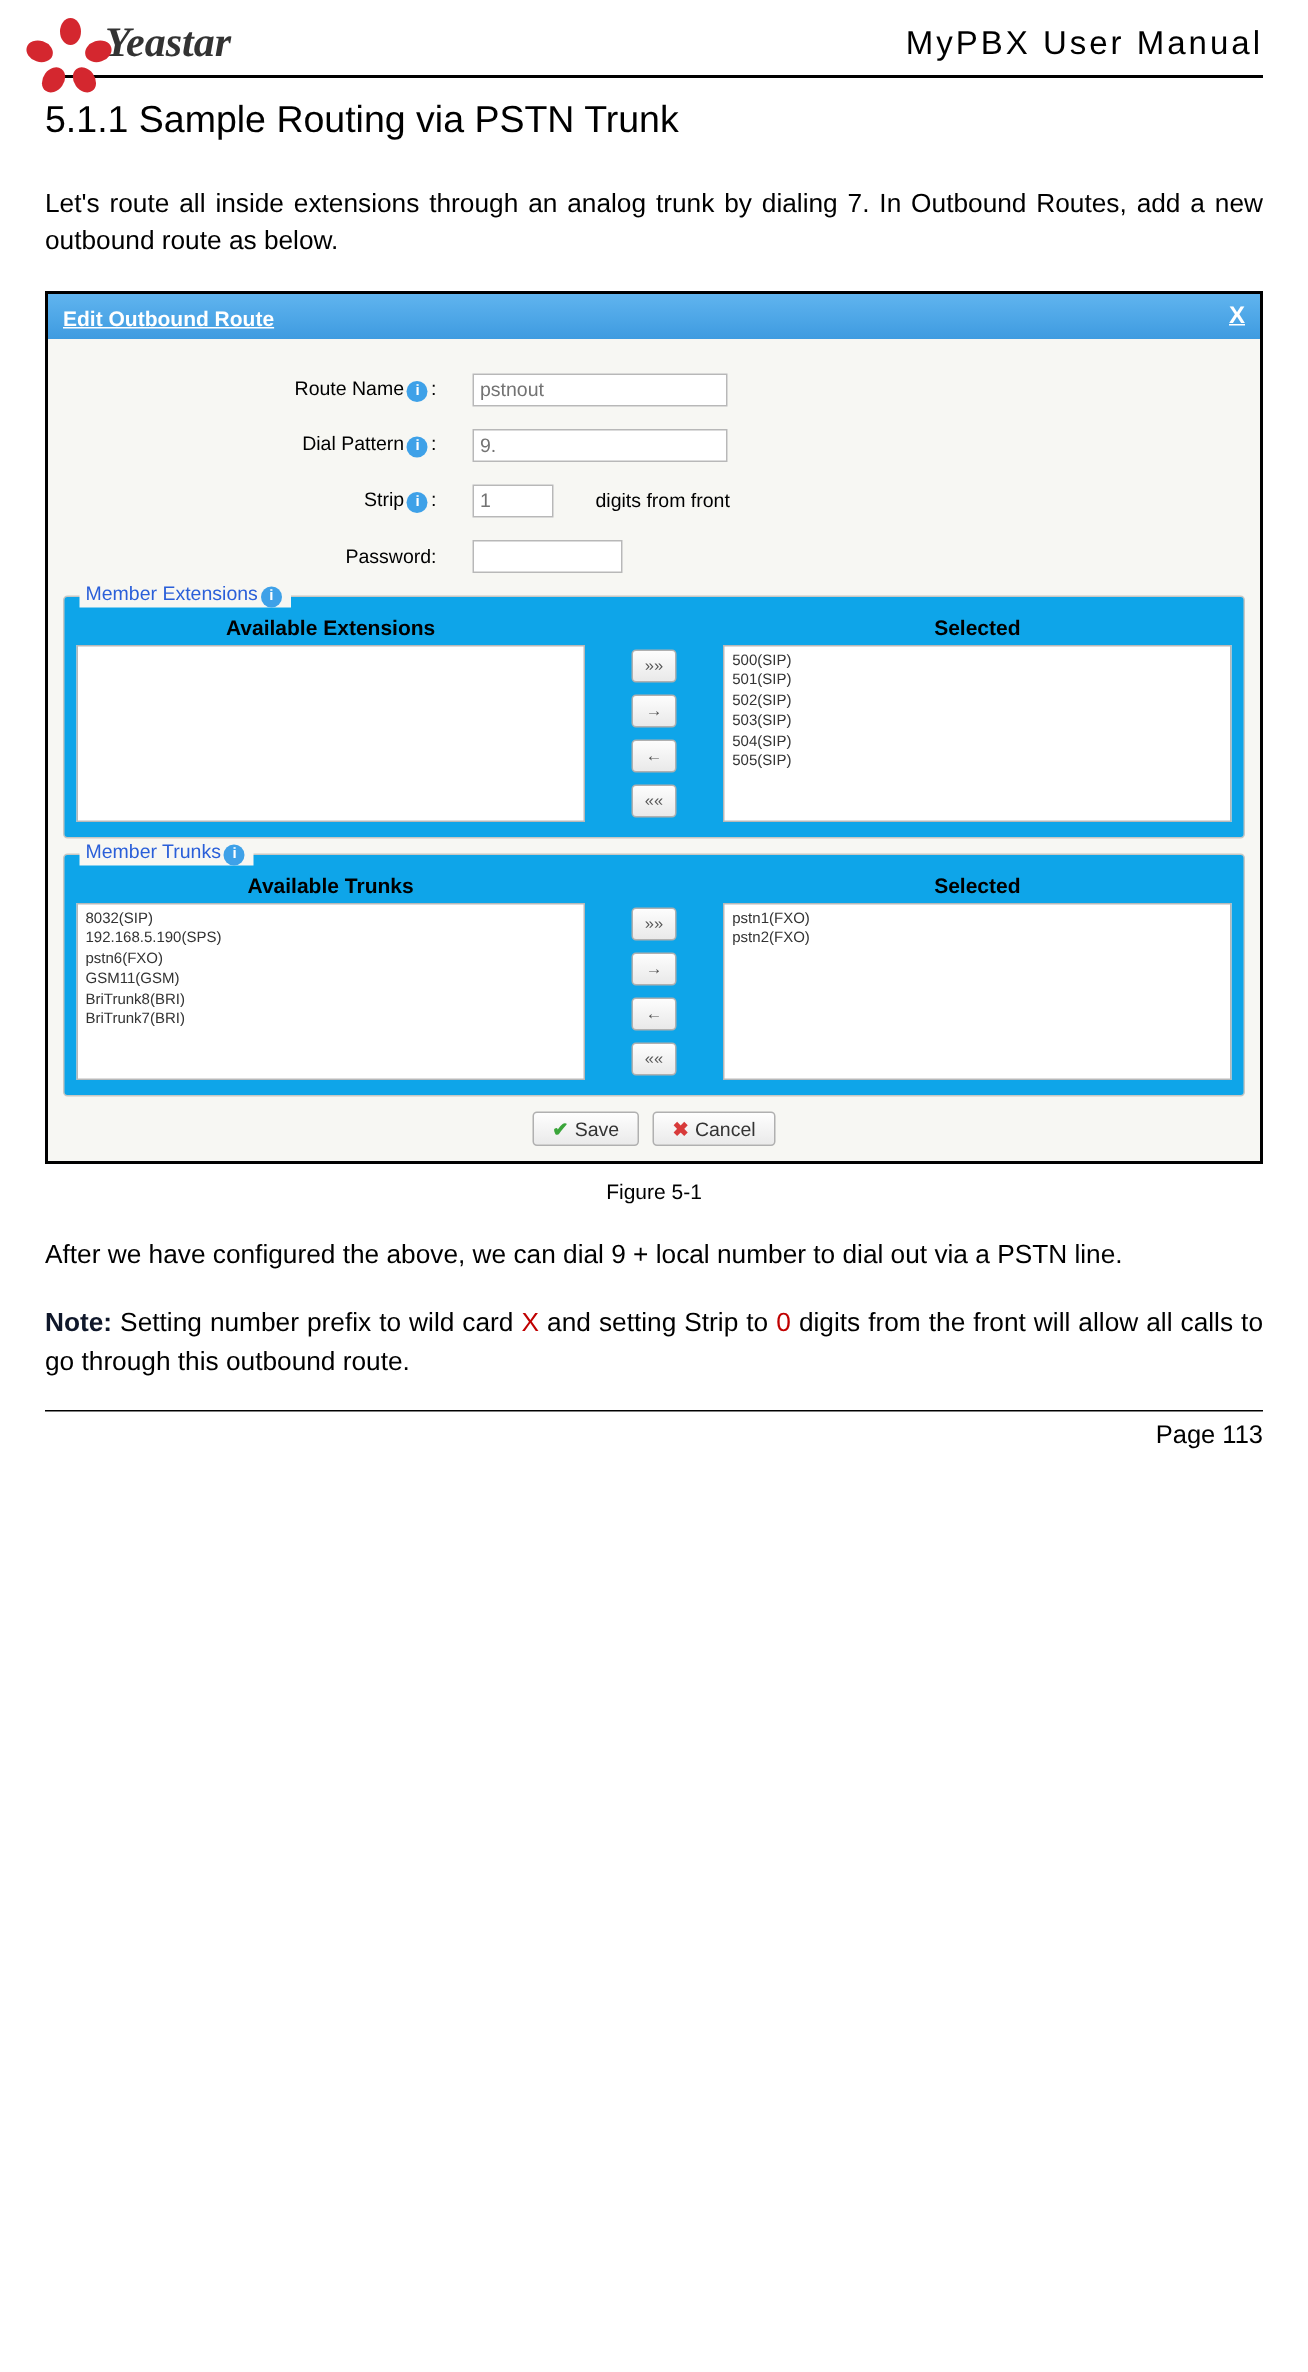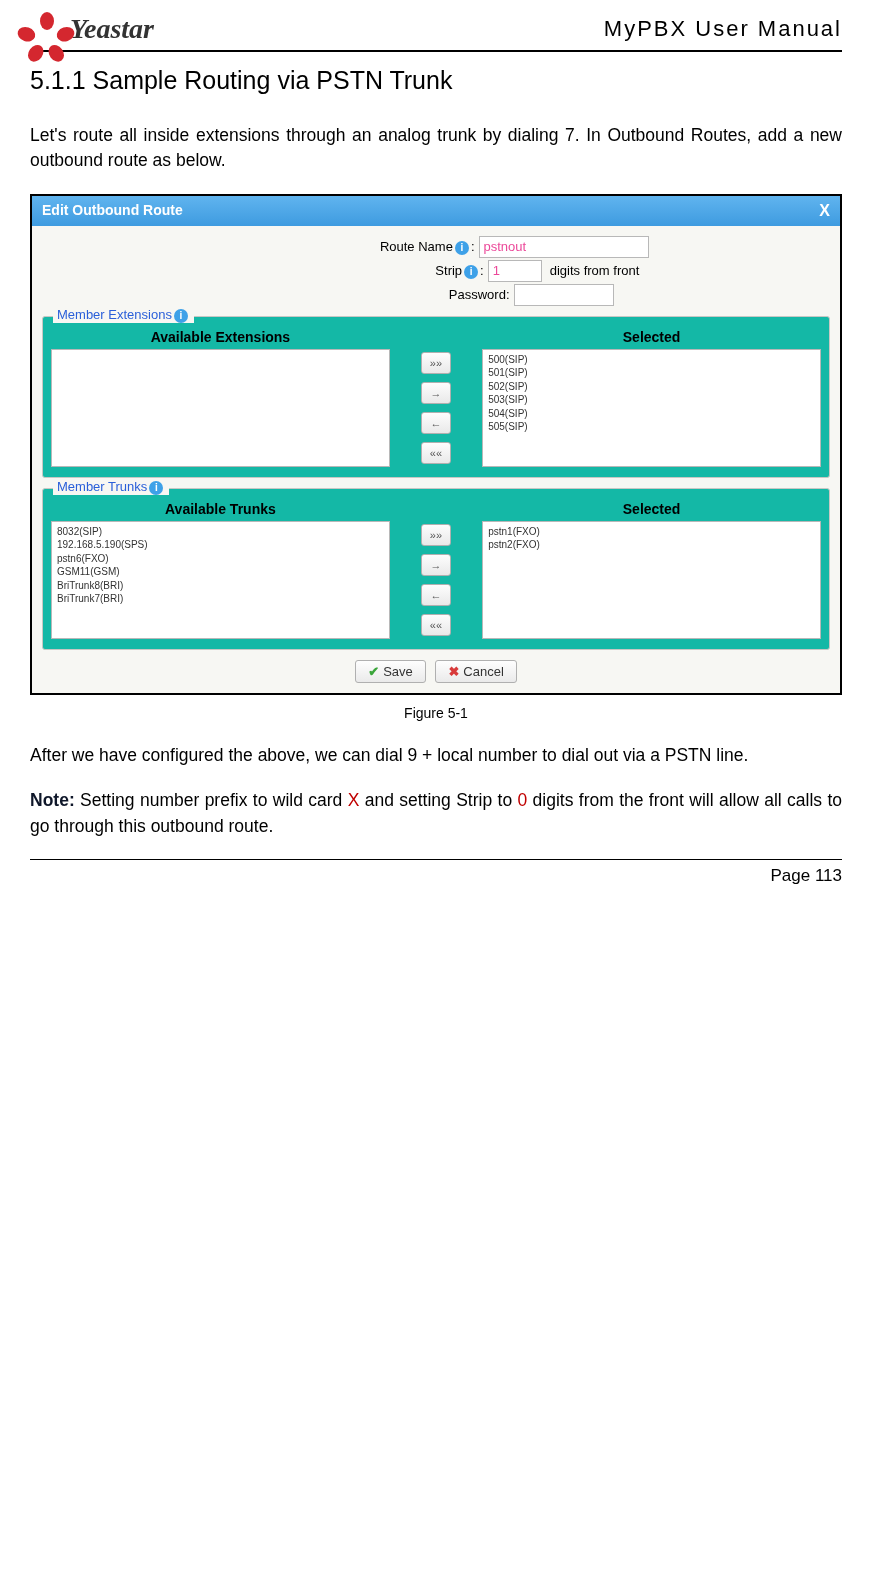--- a/index.html
+++ b/index.html
@@ -44,44 +44,45 @@
     font-size: 25px; margin: 14px 0 28px 0;
   }
   p.body {
     font-family: Verdana, sans-serif; font-size: 17.5px;
     line-height: 1.45; margin: 0 0 20px 0; text-align: justify;
   }
   .fig-frame { border: 2px solid #000; padding: 0; }
   .modal-title {
     background: linear-gradient(#60b4ef,#3e9be0);
     color: #fff; font-size: 14px; font-weight: bold;
-    padding: 6px 10px; display: flex; justify-content: space-between; align-items:flex-start;
+    padding: 6px 10px; display: flex; justify-content: space-between; align-items:flex-end;
     font-family: Arial, sans-serif;
+    text-decoration: underline;
   }
   .close-x { font-weight: bold; font-size: 16px; }
   .modal-body {
     background: #f7f7f3; font-family: Arial, sans-serif; font-size: 13px;
     padding: 8px 8px 10px 8px;
   }
-  .form-row { display: flex; align-items: center; justify-content: center; margin: 2px 0; }
+  .form-row { display: flex; align-items: center; justify-content: flex-start; margin: 15px 0; gap: 20px; }
   .form-label { width: 255px; text-align: right; padding-right: 4px; color:#000; font-size:13px;}
   .info-icon {
     display:inline-block; width:14px; height:14px; border-radius:50%;
     background:#3ea1e8; color:#fff; font-size:10px; font-weight:bold;
     text-align:center; line-height:14px; margin: 0 2px; font-family: Arial;
   }
   .txt-input {
     border:1px solid #b8b8b8; height:22px; padding:2px 4px; font-size:13px;
-    background:#fff; color:#ec4899;
+    background:#fff; color:#737373;
   }
   .w-long{width:170px;} .w-short{width:54px;} .w-med{width:100px;}
   .after-text { margin-left: 8px; font-size:13px; }
   .fieldset {
     border:1px solid #c8c8c4; border-radius:3px; margin:10px 2px 0 2px; padding: 6px 8px 10px 8px;
-    position:relative; background:#14b8a6;
+    position:relative; background:#0ea5e9;
   }
   .fieldset-legend {
     position:absolute; top:-10px; left:10px; background:#f7f7f3; padding:0 4px;
     color:#2a5fd9; font-size:13px;
   }
   .dual-head { display:flex; font-weight:bold; font-size:14px; margin:6px 0 4px 0; }
   .dual-head .col1{ width:44%; text-align:center;}
   .dual-head .colm{ width:12%;}
   .dual-head .col2{ width:44%; text-align:center;}
   .dual-body { display:flex; align-items:stretch; }
@@ -137,20 +138,24 @@
   <div class="fig-frame">
     <div class="modal-title">
       <span>Edit Outbound Route</span>
       <span class="close-x">X</span>
     </div>
     <div class="modal-body">
 
       <div class="form-row">
         <span class="form-label"><span>Route Name</span><span class="info-icon">i</span>:</span>
         <input class="txt-input w-long" value="pstnout" style="">
+      </div>
+      <div class="form-row">
+        <span class="form-label"><span>Dial Pattern</span><span class="info-icon">i</span>:</span>
+        <input class="txt-input w-long" value="9." style="">
       </div>
       <div class="form-row">
         <span class="form-label"><span>Strip</span><span class="info-icon">i</span>:</span>
         <input class="txt-input w-short" value="1" style="">
         <span class="after-text">digits from front</span>
       </div>
       <div class="form-row">
         <span class="form-label">Password:</span>
         <input class="txt-input w-med" value="" style="">
       </div>

